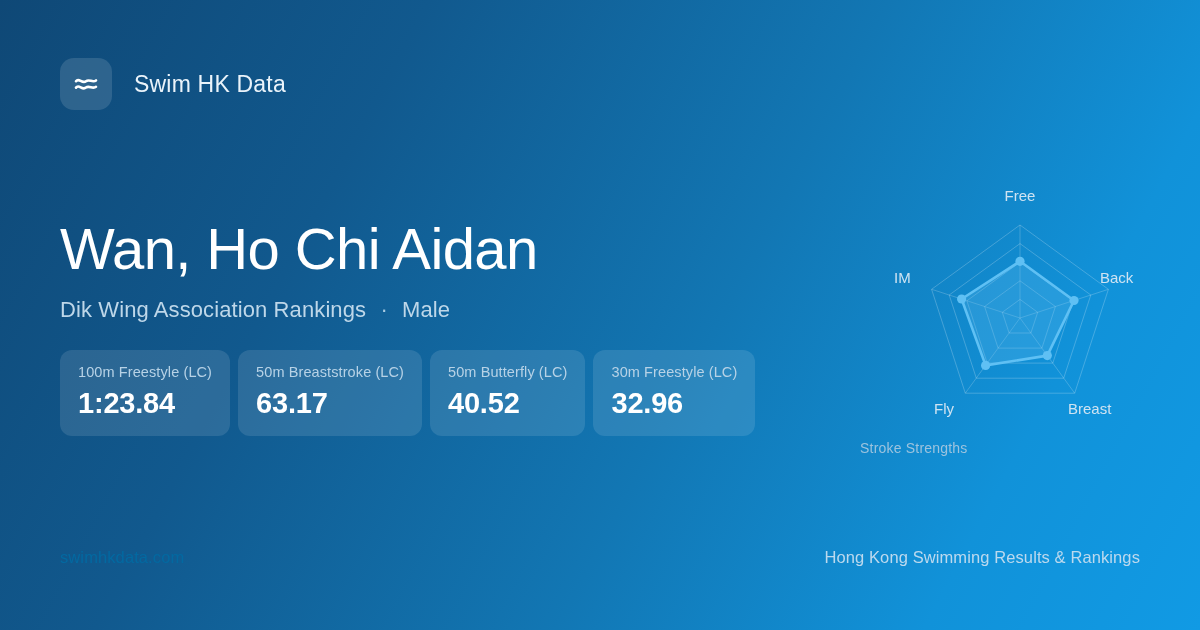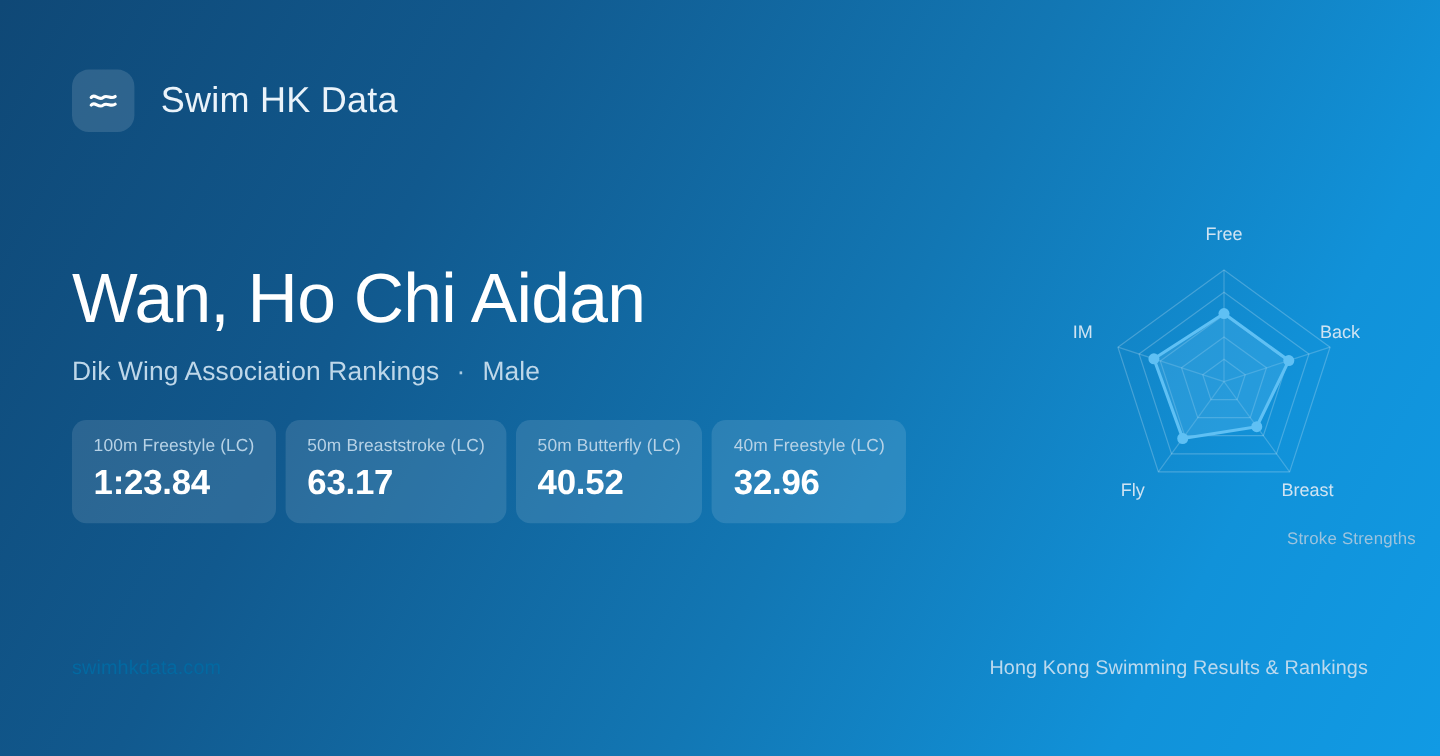--- a/index.html
+++ b/index.html
@@ -17,21 +17,21 @@
     position:absolute; left:60px; top:58px;
     display:flex; align-items:center; gap:22px;
   }
   .brand-mark {
     width:52px; height:52px; border-radius:14px;
     background: rgba(255,255,255,0.13);
     display:flex; align-items:center; justify-content:center;
   }
   .brand-mark svg { display:block; }
   .brand-name {
-    color:#eaf3fa; font-size:30px; letter-spacing:0.2px; font-weight:400;
+    color:#eaf3fa; font-size:23px; letter-spacing:0.2px; font-weight:400;
   }
 
   
   .hero { position:absolute; left:60px; top:218px; width:760px; }
   .athlete-name {
     color:#ffffff; font-size:58px; line-height:1.06; font-weight:400;
     letter-spacing:-0.6px; white-space:nowrap;
   }
   .athlete-meta {
     margin-top:18px; color:#bed7e9; font-size:22px; font-weight:400;
@@ -56,21 +56,21 @@
   }
   .stat-value {
     color:#ffffff; font-size:29px; font-weight:700;
     letter-spacing:-0.2px; margin-top:7px; white-space:nowrap; display:block;
   }
 
   
   .radar-wrap { position:absolute; left:860px; top:165px; width:320px; height:310px; }
   .radar-svg { position:absolute; left:0; top:0; }
   .radar-caption {
-    position:absolute; left:0; top:275px; width:320px; text-align:right;
+    position:absolute; left:0; top:275px; width:320px; text-align:left;
     color:#9cc3de; font-size:14px; letter-spacing:0.2px;
   }
   .axis-label {
     position:absolute; color:#cfe3f2; font-size:15px; white-space:nowrap;
   }
   .lbl-free   { left:0;   top:22px;  width:320px; text-align:center; }
   .lbl-back   { left:240px; top:104px; }
   .lbl-breast { left:208px; top:235px; }
   .lbl-fly    { left:74px;  top:235px; }
   .lbl-im     { left:34px;  top:104px; }
@@ -116,21 +116,21 @@
     </div>
     <div class="stat-card">
       <span class="stat-label">50m Breaststroke (LC)</span>
       <span class="stat-value">63.17</span>
     </div>
     <div class="stat-card">
       <span class="stat-label">50m Butterfly (LC)</span>
       <span class="stat-value">40.52</span>
     </div>
     <div class="stat-card">
-      <span class="stat-label">40m Freestyle (LC)</span>
+      <span class="stat-label">30m Freestyle (LC)</span>
       <span class="stat-value">32.96</span>
     </div>
   </div>
 
   <div class="radar-wrap">
     <svg class="radar-svg" width="320" height="310" viewBox="0 0 320 310">
       <g id="radar-grid">
           <polygon points="160.0,134.4 177.7,147.3 170.9,168.0 149.1,168.0 142.3,147.3" fill="none" stroke="rgba(255,255,255,0.22)" stroke-width="1"></polygon>
           <polygon points="160.0,115.8 195.4,141.5 181.9,183.1 138.1,183.1 124.6,141.5" fill="none" stroke="rgba(255,255,255,0.22)" stroke-width="1"></polygon>
           <polygon points="160.0,97.2 213.1,135.8 192.8,198.1 127.2,198.1 106.9,135.8" fill="none" stroke="rgba(255,255,255,0.22)" stroke-width="1"></polygon>

